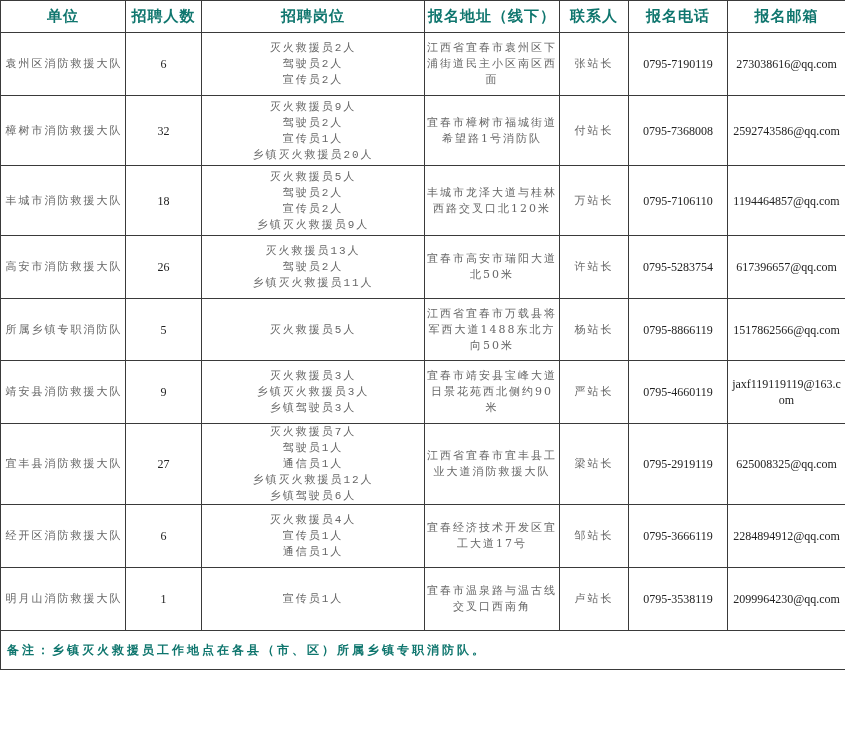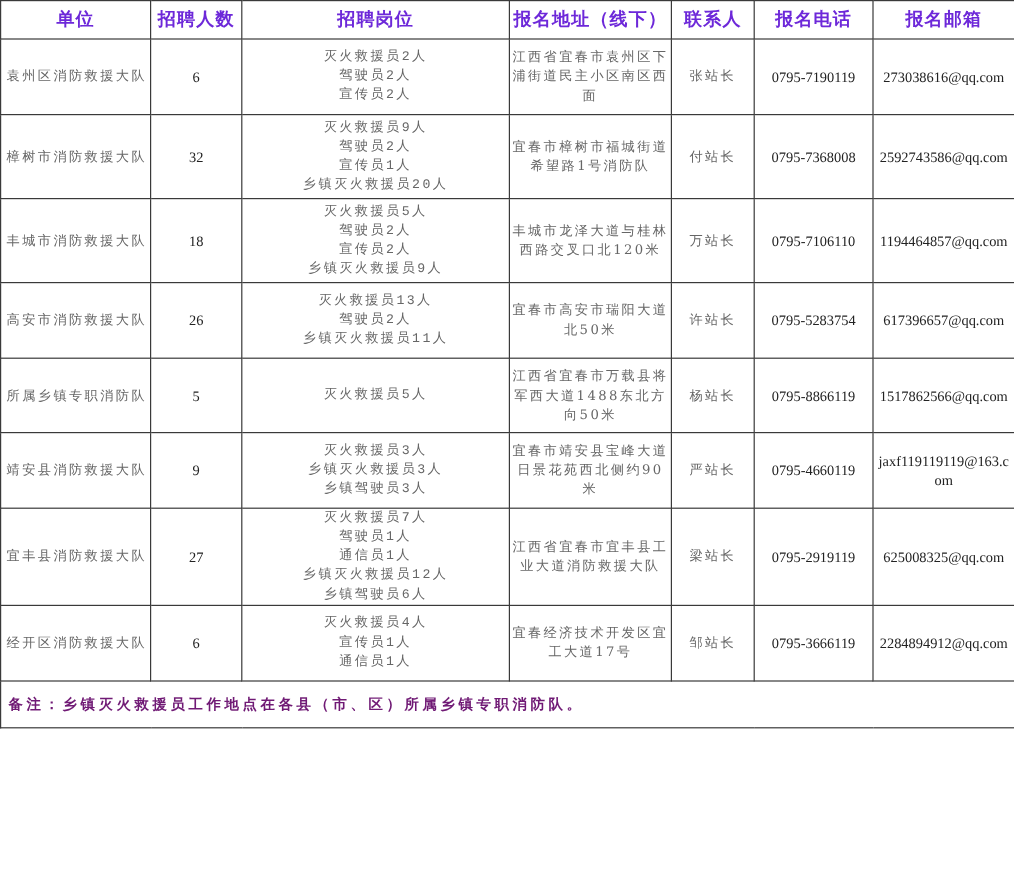--- a/index.html
+++ b/index.html
@@ -1,25 +1,25 @@
 <!DOCTYPE html>
 <html><head>
 <meta charset="utf-8">
 <style>
   html, body { margin: 0; padding: 0; background: #ffffff; }
   body { width: 845px; height: 732px; overflow: hidden; position: relative; font-family: "DejaVu Serif", "Liberation Serif", serif; color: #555; }
   table { border-collapse: collapse; position: absolute; left: 0; top: 0; width: 845px; table-layout: fixed; }
   td, th { border: 1.5px solid #3a3a3a; text-align: center; vertical-align: middle; padding: 0 2px; }
-  th { height: 31px; font-family: "DejaVu Sans", "Liberation Sans", sans-serif; font-weight: bold; font-size: 15px; color: #6d28d9; letter-spacing: 1px; }
+  th { height: 31px; font-family: "DejaVu Sans", "Liberation Sans", sans-serif; font-weight: bold; font-size: 15px; color: #0f766e; letter-spacing: 1px; }
   td { font-size: 11px; line-height: 16px; color: #666; letter-spacing: 2px; }
   td.num, td.phone, td.email { font-family: "Liberation Serif", "DejaVu Serif", serif; font-size: 12px; color: #222; letter-spacing: 0; }
   td.unit { text-align: center; padding-left: 4px; }
   td.email { word-break: break-all; }
   .pos-line { display: block; font-family: Liberation Mono, monospace; }
-  tr.note td { text-align: left; font-family: "DejaVu Sans", "Liberation Sans", sans-serif; font-weight: bold; font-size: 12px; color: #701a75; letter-spacing: 3px; padding-left: 6px; border-right: none; }
+  tr.note td { text-align: left; font-family: "DejaVu Sans", "Liberation Sans", sans-serif; font-weight: bold; font-size: 12px; color: #0f766e; letter-spacing: 3px; padding-left: 6px; border-right: none; }
 </style>
 </head>
 <body>
 
 <table>
   <colgroup>
     <col style="width:125px">
       <col style="width:76px">
       <col style="width:223px">
       <col style="width:135px">
@@ -138,17 +138,28 @@
     <td>
           <span class="pos-line">灭火救援员4人</span>
           <span class="pos-line">宣传员1人</span>
           <span class="pos-line">通信员1人</span>
         </td>
     <td>宜春经济技术开发区宜工大道17号</td>
     <td>邹站长</td>
     <td class="phone">0795-3666119</td>
     <td class="email">2284894912@qq.com</td>
   </tr>
+      <tr style="height: 63px;">
+    <td class="unit">明月山消防救援大队</td>
+    <td class="num">1</td>
+    <td>
+          <span class="pos-line">宣传员1人</span>
+        </td>
+    <td>宜春市温泉路与温古线交叉口西南角</td>
+    <td>卢站长</td>
+    <td class="phone">0795-3538119</td>
+    <td class="email">2099964230@qq.com</td>
+  </tr>
       <tr class="note" style="height: 39px;">
         <td colspan="7">备注：乡镇灭火救援员工作地点在各县（市、区）所属乡镇专职消防队。</td>
       </tr>
     </tbody>
 </table>
 
 </body></html>

